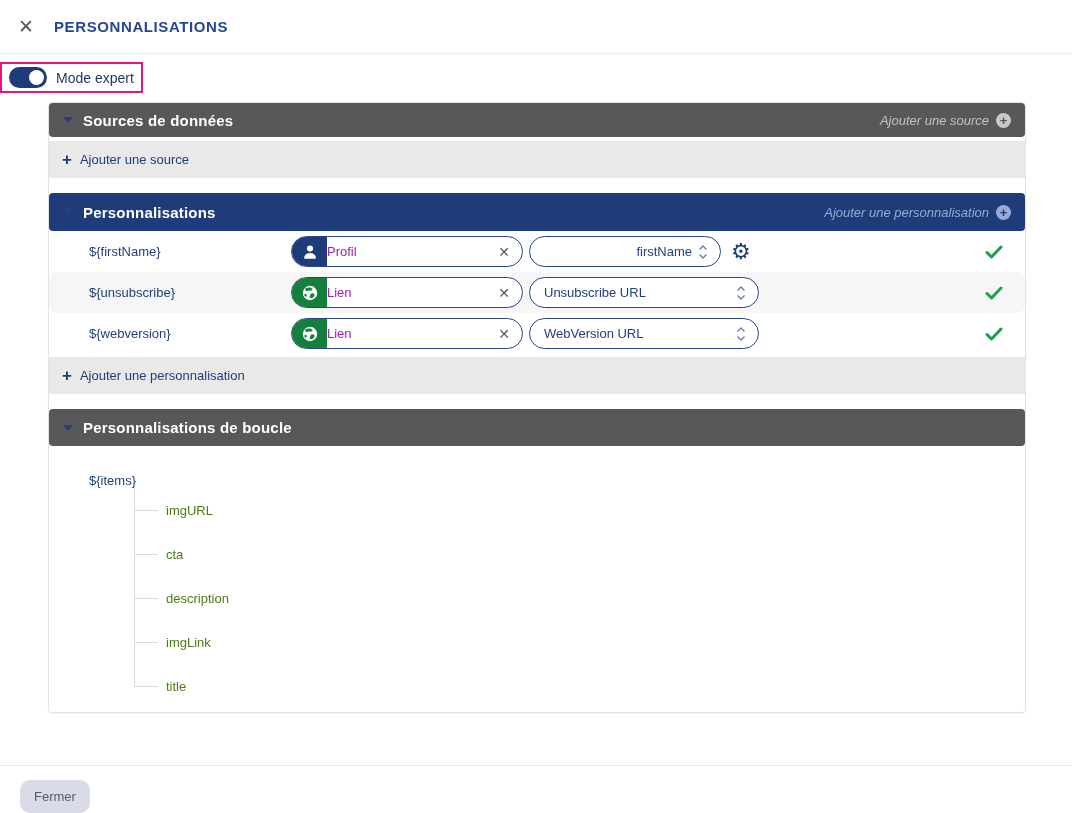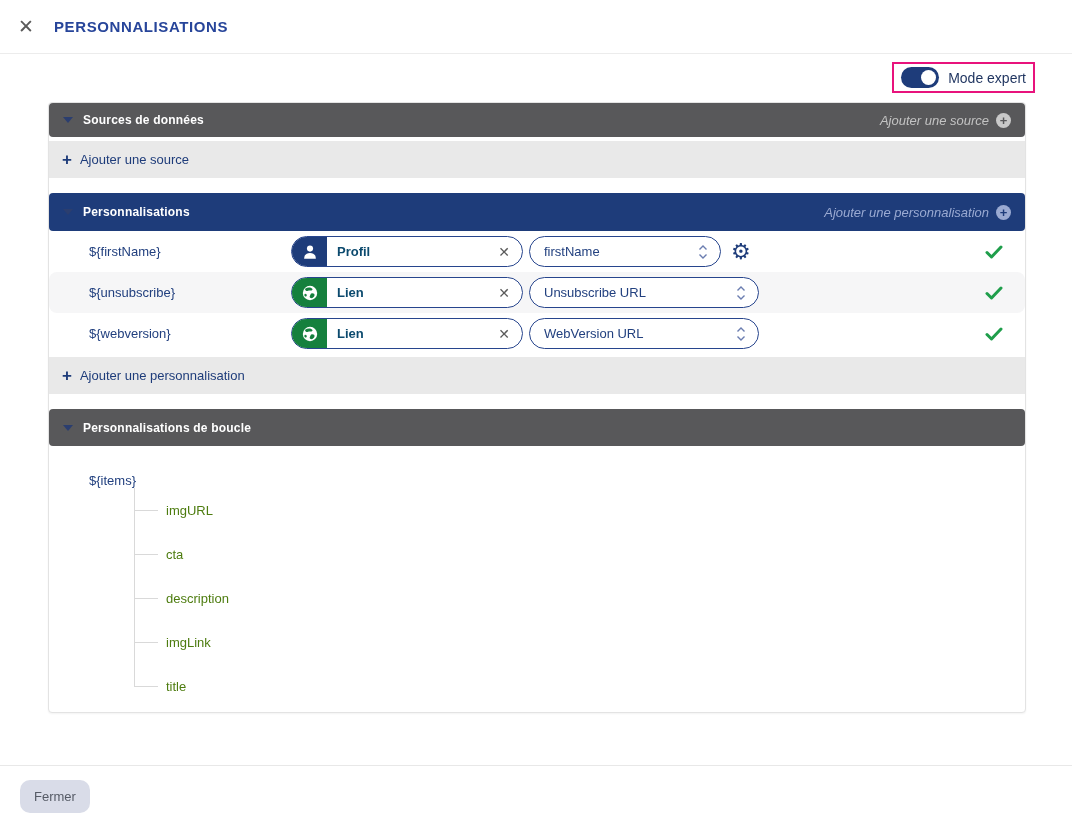--- a/index.html
+++ b/index.html
@@ -5,34 +5,34 @@
   * { box-sizing: border-box; margin: 0; padding: 0; }
   html, body { width: 1072px; background: #ffffff; font-family: "Liberation Sans", sans-serif; }
 
   
   .top-header { height: 54px; display: flex; align-items: center; padding: 0 0 0 14px; border-bottom: 1px solid #ececec; }
   .close-icon { width: 24px; height: 24px; display: flex; align-items: center; justify-content: center; color: #5a5a5a; font-size: 19px; cursor: pointer; }
   .close-icon::before { content: "✕"; }
   .page-title { margin-left: 16px; color: #27459a; font-weight: bold; font-size: 15px; letter-spacing: .6px; }
 
   
-  .expert-row { display: flex; justify-content: flex-end; margin: 8px 37px 0 0; }
+  .expert-row { display: flex; justify-content: flex-start; margin: 8px 47px 0 0; }
   .expert-box { border: 2px solid #e8137c; display: flex; align-items: center; gap: 9px; padding: 3px 7px 3px 7px; }
   .toggle { position: relative; width: 38px; height: 21px; background: #1e3c7a; border-radius: 11px; cursor: pointer; flex: none; }
   .toggle .knob { position: absolute; right: 3px; top: 3px; width: 15px; height: 15px; background: #ffffff; border-radius: 50%; }
   .expert-label { color: #1e335f; font-size: 14px; }
 
   
   .card { width: 978px; margin: 9px 0 0 48px; border: 1px solid #e3e3e3; border-radius: 4px; box-shadow: 0 1px 2px rgba(0,0,0,.05); background: #fff; padding-bottom: 4px; }
 
   .section-header { height: 34px; display: flex; align-items: center; padding: 0 14px; border-radius: 4px; }
   .section-header.gray { background: #58585a; }
   .section-header.blue { background: #1e3c7a; height: 38px; }
   .caret-down-icon { width: 0; height: 0; border-left: 5px solid transparent; border-right: 5px solid transparent; border-top: 6px solid #2b3e6f; margin-right: 10px; flex: none; }
-  .section-title { color: #ffffff; font-weight: bold; font-size: 12px; letter-spacing: .2px; }
+  .section-title { color: #ffffff; font-weight: bold; font-size: 15px; letter-spacing: .2px; }
   .section-spacer { flex: 1; }
   .section-action { display: flex; align-items: center; gap: 7px; cursor: pointer; }
   .section-action .action-label { font-style: italic; font-size: 13px; }
   .gray .action-label { color: #c3c3c3; }
   .blue .action-label { color: #9aaad2; }
   .plus-circle-icon { width: 15px; height: 15px; border-radius: 50%; display: flex; align-items: center; justify-content: center; font-size: 13px; font-weight: bold; }
   .plus-circle-icon::before { content: "+"; }
   .gray .plus-circle-icon { background: #c9c9c9; color: #58585a; }
   .blue .plus-circle-icon { background: #9aaad2; color: #1e3c7a; }
 
@@ -46,28 +46,28 @@
 
   
   .p-row { height: 41px; display: flex; align-items: center; padding: 0 22px 0 40px; }
   .p-row.alt { background: #f6f6f7; border-radius: 8px; }
   .var-label { width: 202px; color: #22407f; font-size: 13px; flex: none; }
 
   .type-pill { width: 232px; height: 31px; border: 1.5px solid #27458d; border-radius: 16px; display: flex; align-items: center; overflow: hidden; background: #fff; flex: none; }
   .type-icon-box { width: 35px; height: 100%; display: flex; align-items: center; justify-content: center; flex: none; }
   .type-icon-box.navy { background: #1e3c7a; }
   .type-icon-box.green { background: #15803d; }
-  .type-label { flex: 1; padding-left: 10px; color: #0c4a6e; font-size: 13px; font-weight: bold; }
+  .type-label { flex: 1; color: #a21caf; font-size: 13px; }
   .clear-x-icon { color: #5a5a5a; font-size: 14px; padding-right: 12px; cursor: pointer; }
   .clear-x-icon::before { content: "✕"; }
 
   .value-select { height: 31px; border: 1.5px solid #27458d; border-radius: 16px; display: flex; align-items: center; padding: 0 12px 0 14px; margin-left: 6px; background: #fff; cursor: pointer; flex: none; }
   .value-select .select-value { flex: 1; color: #22407f; font-size: 13px; }
   .value-select.w230 { width: 230px; }
-  .value-select.w192 { width: 192px; }
+  .value-select.w192 { width: 192px; text-align: right; }
   .value-select.w228 { width: 228px; margin-left: 0; }
   .select-value.placeholder { color: #8b93a6; }
   .chevrons-icon { flex: none; margin-left: 6px; display: block; }
 
   .settings-gear-icon { margin-left: 10px; color: #1e3c7a; font-size: 22px; line-height: 22px; cursor: pointer; }
   .settings-gear-icon::before { content: "⚙"; }
   .row-spacer { flex: 1; }
   .valid-check-icon { flex: none; display: block; }
 
   

